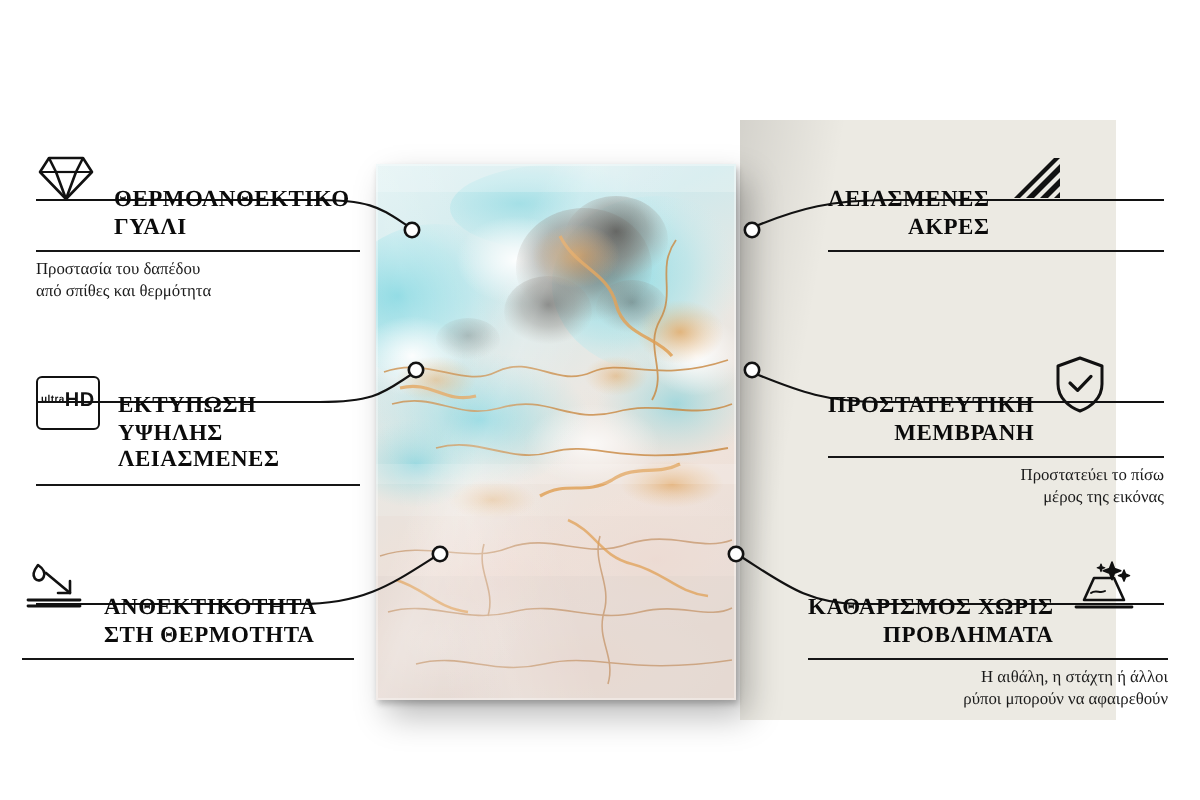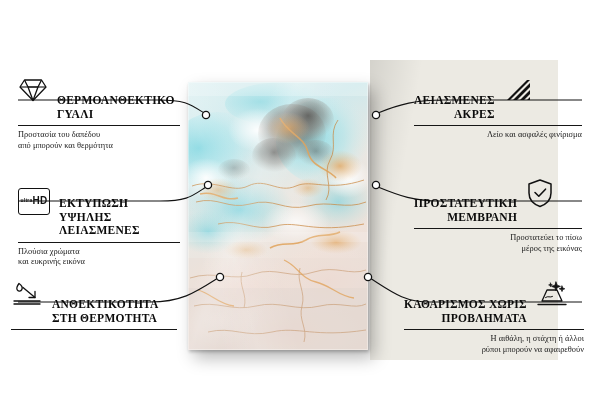--- a/index.html
+++ b/index.html
@@ -231,37 +231,35 @@
           <path d="M6.5,3 L10,10 L15,23.5"></path>
           <path d="M23.5,3 L20,10 L15,23.5"></path>
           <path d="M10,10 H20" stroke-width="1.1"></path>
         </svg>
       </span>
       <span class="title">ΘΕΡΜΟΑΝΘΕΚΤΙΚΟ
 ΓΥΑΛΙ</span>
     </div>
     <div class="rule"></div>
     <div class="desc">Προστασία του δαπέδου
-από μπορούν και θερμότητα</div>
+από σπίθες και θερμότητα</div>
   </div>
 
   <div class="feature left" style="left:18px;top:165px;width:162px;">
     <div class="head">
       <span class="ico">
         <span class="hdbadge">
           <span class="u">ultra</span>
           <span class="h">HD</span>
         </span>
       </span>
       <span class="title">ΕΚΤΥΠΩΣΗ ΥΨΗΛΗΣ
 ΛΕΙΑΣΜΕΝΕΣ</span>
     </div>
     <div class="rule"></div>
-    <div class="desc">Πλούσια χρώματα
-και ευκρινής εικόνα</div>
   </div>
 
   <div class="feature left" style="left:11px;top:266px;width:166px;">
     <div class="head">
       <span class="ico">
         <svg width="32" height="28" viewBox="0 0 32 28" fill="none" stroke="#111" stroke-width="1.3" stroke-linejoin="round" stroke-linecap="round">
           <path d="M8,3.5 C10.8,5.4 11.8,7.6 10.8,9.6 C9.9,11.5 7.6,11.7 6.4,10.2 C5.2,8.7 5.8,6.4 8,3.5 Z"></path>
           <path d="M12,7.5 L24,17.5"></path>
           <path d="M24,11.5 L24,17.5 L18,17.5"></path>
           <path d="M3,21 H29" stroke-width="1.4"></path>
@@ -281,21 +279,20 @@
       <span class="ico">
         <svg width="30" height="26" viewBox="0 0 30 26" fill="#111">
           <polygon points="3,23 23,3 26,3 6,23"></polygon>
           <polygon points="9,23 26,6 26,10 13,23"></polygon>
           <polygon points="16,23 26,13 26,17 20,23"></polygon>
           <polygon points="23,23 26,20 26,23"></polygon>
         </svg>
       </span>
     </div>
     <div class="rule"></div>
-    <div class="desc">Λείο και ασφαλές φινίρισμα</div>
   </div>
 
   <div class="feature right" style="right:18px;top:165px;width:168px;">
     <div class="head">
       <span class="title">ΠΡΟΣΤΑΤΕΥΤΙΚΗ
 ΜΕΜΒΡΑΝΗ</span>
       <span class="ico">
         <svg width="28" height="30" viewBox="0 0 28 30" fill="none" stroke="#111" stroke-width="1.5" stroke-linejoin="round" stroke-linecap="round">
           <path d="M14,2 L25,6 V15 C25,22 19.5,26.5 14,28.5 C8.5,26.5 3,22 3,15 V6 Z"></path>
           <path d="M9,14.5 L12.8,18.2 L19.5,11.2" stroke-width="1.6"></path>

